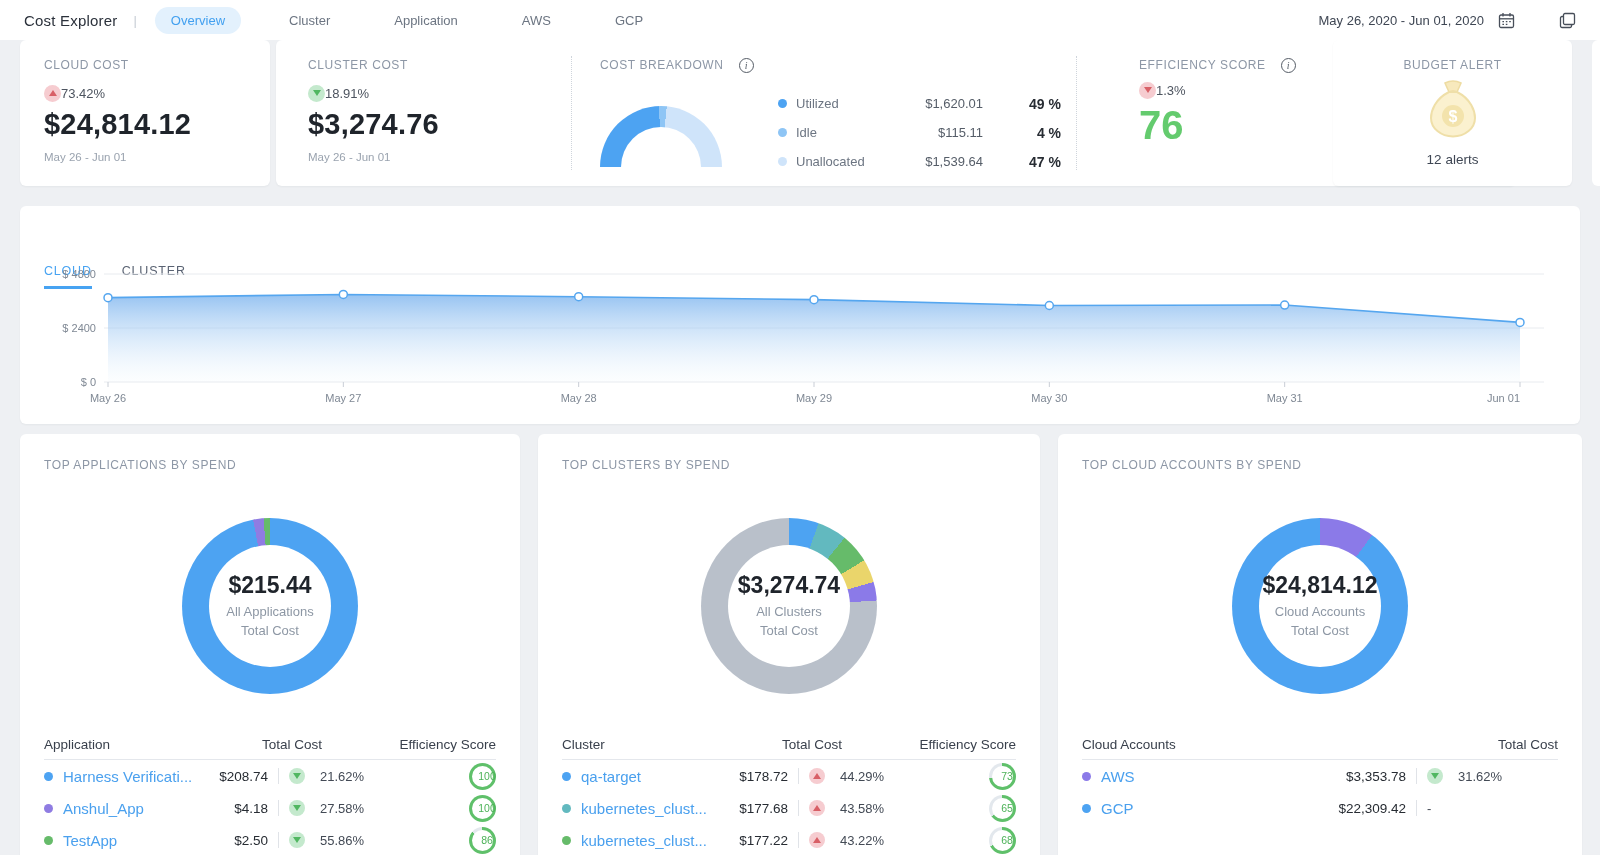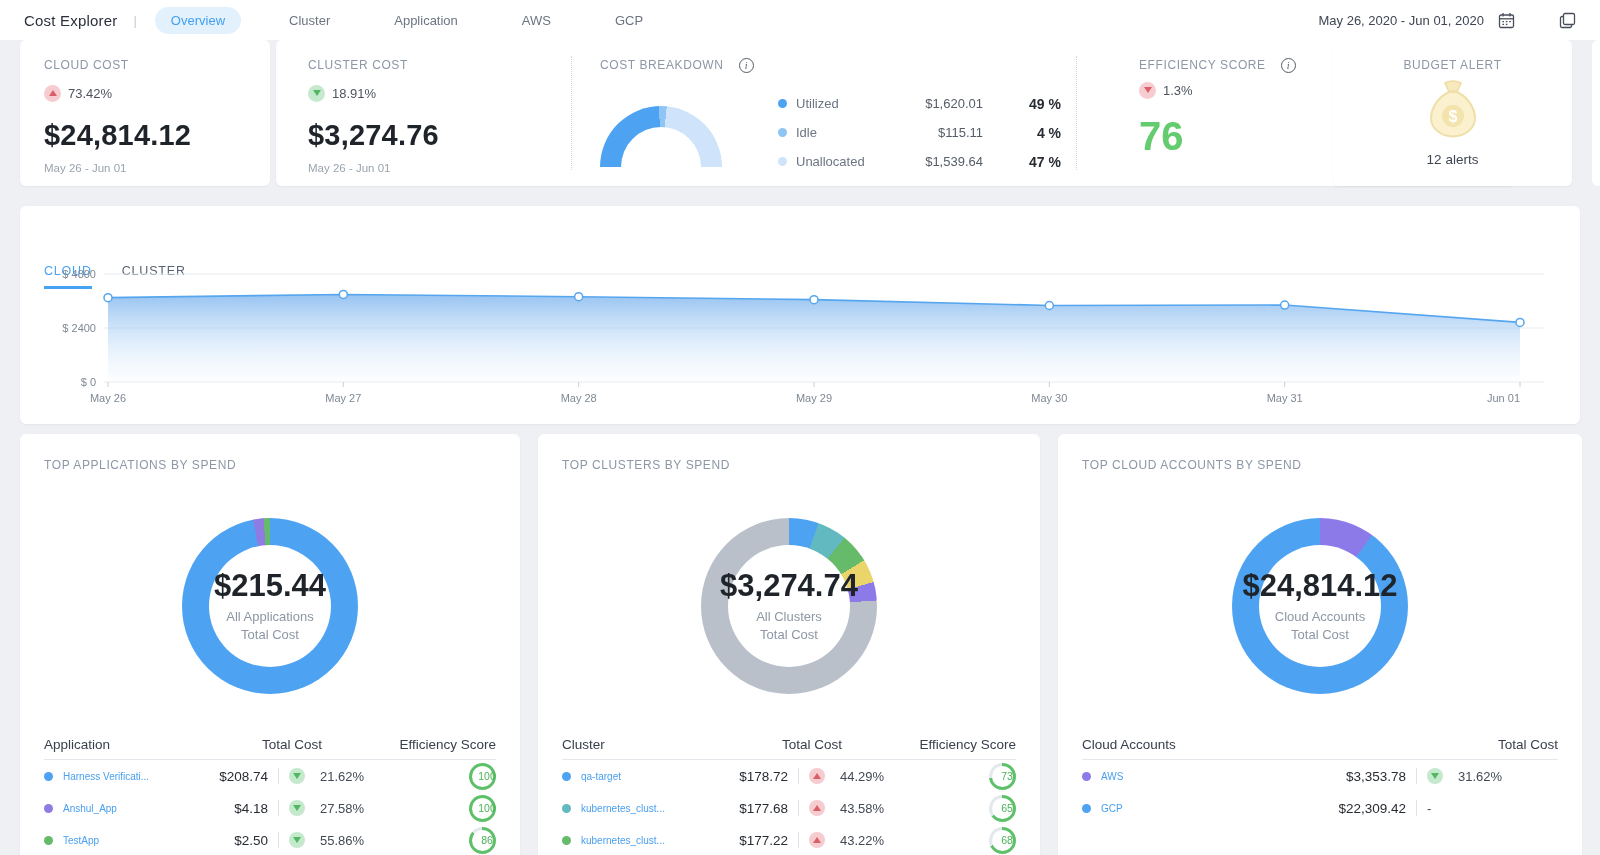--- a/index.html
+++ b/index.html
@@ -22,21 +22,21 @@
   .nav-tab.active { background:#e3f1fd; color:#42a0f0; }
   .nav-right { margin-left:auto; display:flex; align-items:center; gap:14px; }
   .nav-date { font-size:13px; color:#3e4653; }
   .icon-btn { display:inline-flex; align-items:center; justify-content:center; cursor:pointer; }
   .nav-gap { width:16px; }
 
   
   .card-title { font-size:12px; letter-spacing:.6px; color:#8d97a6; font-weight:500; }
   .kpi { padding:18px 24px 12px 24px; }
   .kpi .card-title { margin-bottom:12px; }
-  .trend-line { display:flex; align-items:center; gap:7px; height:18px; margin-bottom:17px; }
+  .trend-line { display:flex; align-items:center; height:18px; margin-bottom:6px; }
   .badge { width:17px; height:17px; border-radius:50%; display:inline-flex; align-items:center; justify-content:center; flex:0 0 auto; }
   .b-red   { background:#f6ccd0; color:#d85f66; }
   .b-green { background:#c4e9cd; color:#51b761; }
   .tri { width:0; height:0; border-left:4px solid transparent; border-right:4px solid transparent; }
   .tri-up   { border-bottom:6px solid currentColor; }
   .tri-down { border-top:6px solid currentColor; }
   .trend-text { font-size:13px; color:#4d545f; }
   .kpi-value { font-size:29px; font-weight:600; color:#1f242b; letter-spacing:.2px; margin-bottom:10px; }
   .kpi-period { font-size:11.5px; color:#9aa3af; }
 
@@ -69,36 +69,36 @@
   .chart-tabs { display:flex; gap:30px; padding:24px 0 0 24px;margin-top:34px; }
   .chart-tab { font-size:12.5px; letter-spacing:.8px; color:#596272; padding-bottom:8px; cursor:pointer; }
   .chart-tab.active { color:#47a3f2; border-bottom:3px solid #47a3f2; }
   .chart-area { position:absolute; left:0; top:52px; right:10px; }
 
   
   .spend-card { padding:24px 24px 0 24px; }
   .donut { position:relative; width:176px; height:176px; border-radius:50%; margin:46px auto 0 auto; }
   .donut-hole { position:absolute; inset:27px; background:#fff; border-radius:50%;
                 display:flex; flex-direction:column; align-items:center; justify-content:center; }
-  .donut-value { font-size:31px; font-weight:600; color:#1f242b; margin-bottom:4px; }
+  .donut-value { font-size:23px; font-weight:600; color:#1f242b; margin-bottom:4px; }
   .donut-sub { font-size:13px; color:#8d97a4; line-height:1.4;text-align:center; }
 
   .ttable { margin-top:36px; }
   .thead, .trow { display:grid; align-items:center; }
   .cols3 .thead, .cols3 .trow { grid-template-columns:1fr 192px 108px; }
   .cols2 .thead, .cols2 .trow { grid-template-columns:1fr 244px; }
   .thead { height:30px; border-bottom:1px solid #e4e7ec; }
   .th { font-size:13.5px; color:#39404c; font-weight:500; }
   .cols3 .th.h1 { text-align:center; }
   .cols3 .th.h2 { text-align:right; }
   .cols2 .th.h1 { text-align:right; }
   .trow { height:32px; }
   .name-cell { display:flex; align-items:center; gap:10px; min-width:0; }
   .row-dot { width:9px; height:9px; border-radius:50%; flex:0 0 auto; }
-  .row-name { font-size:10px; color:#4aa0ee; text-decoration:none; white-space:nowrap; overflow:hidden; text-overflow:ellipsis; cursor:pointer; }
+  .row-name { font-size:15px; color:#4aa0ee; text-decoration:none; white-space:nowrap; overflow:hidden; text-overflow:ellipsis; cursor:pointer; }
   .cost-cell { display:flex; align-items:center; }
   .row-cost { flex:0 0 auto; width:72px; text-align:right; font-size:13.5px; color:#272c33; }
   .cols2 .row-cost { width:92px; }
   .vdiv { width:1px; height:16px; background:#e0e3e8; margin:0 10px; flex:0 0 auto; }
   .trend-cell { display:flex; align-items:center; gap:15px; }
   .trend-cell .badge { width:16px; height:16px; }
   .trend-pct { font-size:13px; color:#434a55; }
   .dash { font-size:13px; color:#434a55; }
   .score-cell { justify-self:end; }
   .ring { position:relative; width:27px; height:27px; border-radius:50%; display:block; }

